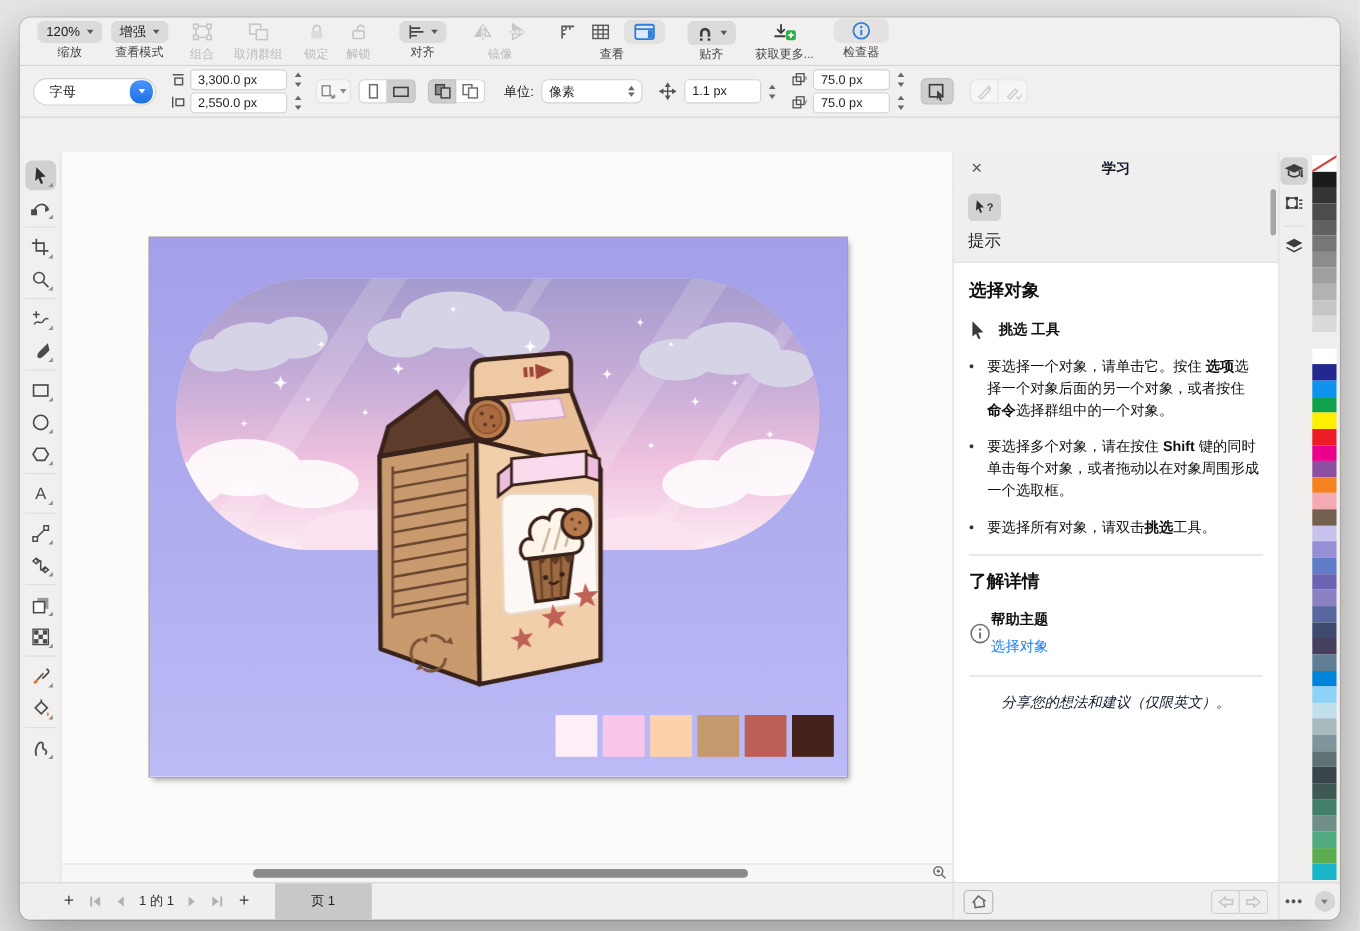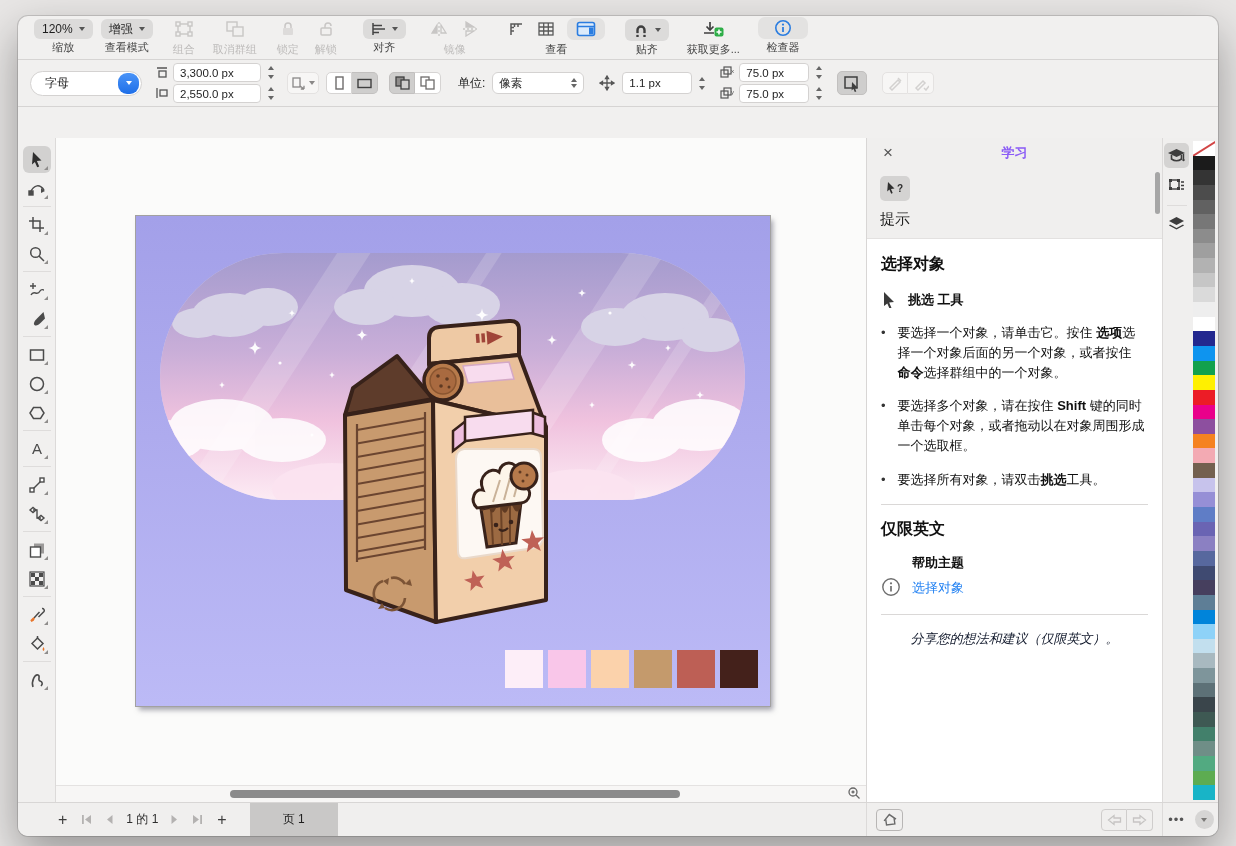--- a/index.html
+++ b/index.html
@@ -52,35 +52,35 @@
   .carton{position:absolute;left:177px;top:84px;width:280px;height:350px}
   .artsw{position:absolute;left:369px;top:434px;display:flex;gap:5px}
   .artsw div{width:38px;height:38px}
   .hscroll{position:absolute;left:0;right:0;bottom:0;height:17px;background:#f7f6f5;border-top:1px solid #e4e2e1}
   .hthumb{position:absolute;left:174px;top:4px;width:450px;height:8px;background:#8b8b8b;border-radius:4px}
   .zoomglass{position:absolute;right:5px;bottom:2px}
   
   .panel{width:296px;border-left:1px solid #d8d6d5;display:flex;flex-direction:column;background:#fff;position:relative}
   .phead{height:30px;background:#f0efee;display:flex;align-items:center;justify-content:center;position:relative;flex:0 0 auto}
   .pclose{position:absolute;left:11px;top:4px;font-size:17px;color:#555;line-height:22px;width:20px;text-align:center}
-  .ptitle{font-size:13px;font-weight:700;color:#8b5cf6}
+  .ptitle{font-size:13px;font-weight:700;color:#0f172a}
   .pscroll{position:absolute;right:2px;top:34px;width:5px;height:42px;background:#a6a6a6;border-radius:3px}
   .phints{background:#f0efee;padding:8px 13px 9px;border-bottom:1px solid #e3e1e0;flex:0 0 auto}
   .hintbtn{width:30px;height:25px;background:#d4d3d2;border-radius:5px;display:flex;align-items:center;justify-content:center}
   .hintlab{font-size:15px;color:#1d1d1d;margin-top:9px}
   .pbody{flex:1;padding:15px 14px 0;color:#101010;overflow:hidden}
   .pheading{font-size:16px;font-weight:700;margin:0 0 16px}
   .toolrow{display:flex;gap:11px;align-items:center;margin:0 2px 14px}
   .tname{font-size:13px;font-weight:700}
   ul.bullets{list-style:none;margin:0;padding:0}
   .bullets li{display:flex;gap:12px;font-size:13px;line-height:1.52;margin-bottom:14px;padding-right:2px}
   .bullets .dot{color:#333}
   .phr{border:none;border-top:1px solid #dad8d7;margin:15px 0 14px}
   .h3{font-size:16px;font-weight:700;margin:0 0 14px}
-  .helprow{display:flex;gap:11px;align-items:flex-end}
+  .helprow{display:flex;align-items:center}
   .htop{font-size:13px;font-weight:700}
   .hlink{font-size:13px;color:#1e7ff2;margin-top:7px}
   .feedback{text-align:center;margin-top:15px}
   .fbt{font-size:13px;font-weight:700}
   .fbl{font-size:13px;color:#0f172a;font-style:italic;margin-top:9px}
   
   .dtabs{width:28px;background:#f0efee;border-left:1px solid #dcdad9;display:flex;flex-direction:column;align-items:center;padding-top:5px;gap:5px}
   .dtab{width:25px;height:25px;border-radius:5px;display:flex;align-items:center;justify-content:center}
   .dtab.sel{background:#d4d3d2}
   .dsep{width:20px;height:1px;background:#dedcdb;margin-top:2px}
@@ -780,21 +780,21 @@
             <li>
               <span class="dot">•</span>
               <span><span>要选择多个对象，请在按住 </span><b>Shift</b><span> 键的同时单击每个对象，或者拖动以在对象周围形成一个选取框。</span></span>
             </li>
             <li>
               <span class="dot">•</span>
               <span><span>要选择所有对象，请双击</span><b>挑选</b><span>工具。</span></span>
             </li>
           </ul>
         <hr class="phr">
-        <div class="h3">仅限英文</div>
+        <div class="h3">了解详情</div>
         <div class="helprow">
           <svg width="20" height="20">
               <circle cx="10" cy="10" r="8.2" fill="none" stroke="#6e6e6e" stroke-width="1.4"></circle>
               <circle cx="10" cy="6.3" r="1.1" fill="#6e6e6e"></circle>
               <path d="M10,9 V14.5" stroke="#6e6e6e" stroke-width="1.7"></path>
             </svg>
           <div>
             <div class="htop">帮助主题</div>
             <div class="hlink">选择对象</div>
           </div>

